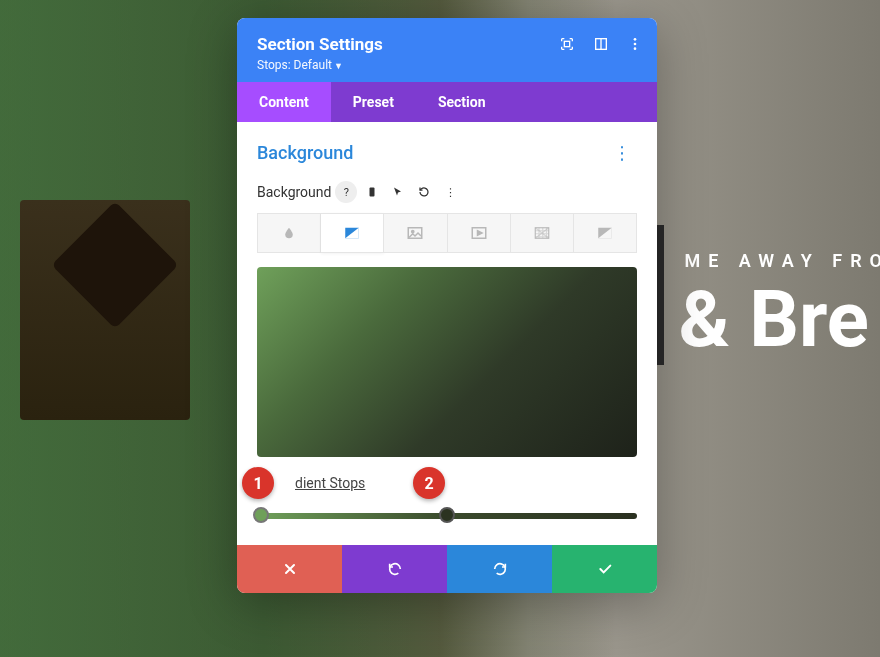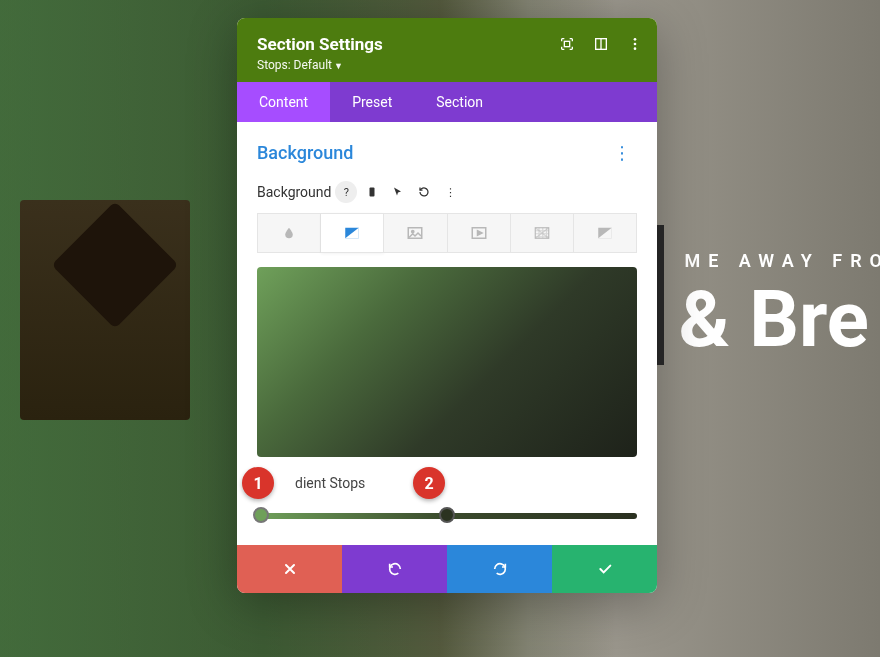--- a/index.html
+++ b/index.html
@@ -52,42 +52,42 @@
     left: 237px;
     top: 18px;
     width: 420px;
     background: #fff;
     border-radius: 8px;
     overflow: hidden;
     box-shadow: 0 10px 50px rgba(0,0,0,0.3);
   }
 
   .modal-header {
-    background: #4d7c0f;
+    background: #3b82f6;
     color: #fff;
     padding: 16px 20px 10px 20px;
     position: relative;
   }
   .modal-title { font-size: 17px; font-weight: 700; }
   .modal-preset { font-size: 12px; margin-top: 4px; opacity: 0.95; cursor: pointer; }
   .modal-preset .caret { font-size: 9px; margin-left: 2px; }
   .modal-head-icons {
     position: absolute; right: 14px; top: 18px; display: flex; gap: 18px;
   }
   .head-icon { width: 16px; height: 16px; display:flex; align-items:center; justify-content:center; color:#fff; cursor:pointer; }
 
   .tabs {
     display: flex;
     background: #7e3bd0;
   }
   .tab {
     padding: 12px 22px;
     color: #fff;
     font-size: 14px;
-    font-weight: 400;
+    font-weight: 700;
     cursor: pointer;
   }
   .tab.active { background: #a64dff; }
 
   .panel {
     padding: 20px 20px 20px 20px;
     position: relative;
   }
   .section-title {
     display:flex; justify-content:space-between; align-items:center;
@@ -112,21 +112,21 @@
   .bg-type + .bg-type{ border-left:none;}
   .bg-type.active{ background:#fff; color:#2b87da; box-shadow:inset 0 -2px 0 #fff, 0 1px 3px rgba(0,0,0,0.05);}
   .bg-type svg{ width:18px; height:18px;}
 
   .gradient-preview{
     width:100%; height:190px; border-radius:4px;
     background: linear-gradient(135deg,#6fa05a 0%, #4a6a3c 30%, #2f3a28 60%, #1e221a 100%);
     margin-bottom:18px;
   }
 
-  .stops-label{ font-size:14px; color:#444; margin-bottom:14px;}
+  .stops-label{ font-size:14px; color:#444; margin-bottom:14px;text-decoration:underline;}
   .slider-wrap{ position:relative; height:20px; }
   .slider-track{
     position:absolute; left:0; right:0; top:8px; height:6px; border-radius:3px;
     background: linear-gradient(90deg, #6fa05a 0%, #3a4a2c 50%, #2a3020 100%);
   }
   .slider-handle{
     position:absolute; top:2px; width:16px; height:16px; border-radius:50%;
     border:2px solid #888; cursor:grab; transform:translateX(-50%);
   }
   .slider-handle.h1{ left:1%; background:#6fa05a; border-color:#777;}

